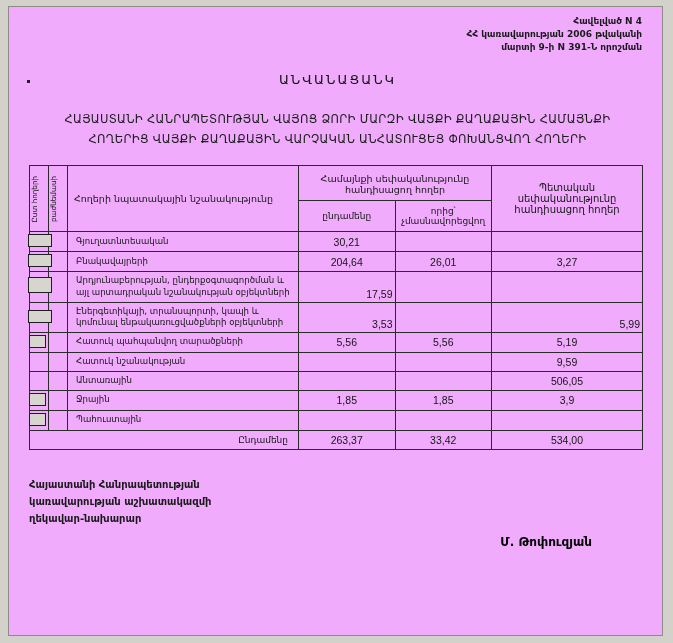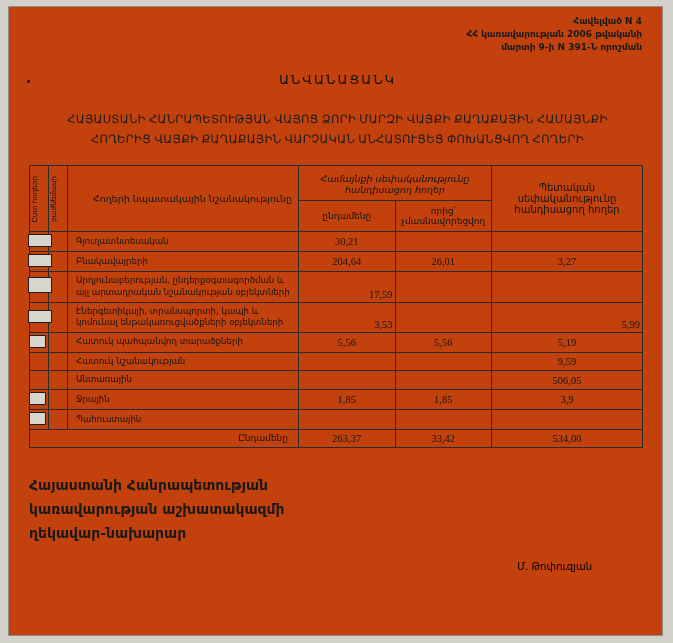--- a/index.html
+++ b/index.html
@@ -16,21 +16,21 @@
     height: 643px;
     background: #d2d2cb;
     overflow: hidden;
   }
   .sheet {
     position: absolute;
     left: 8px;
     top: 6px;
     width: 655px;
     height: 630px;
-    background: #c2410c;
+    background: #f0abfc;
     border: 1px solid #8d8d86;
     box-sizing: border-box;
   }
   .inner {
     position: absolute;
     left: 20px;
     top: 8px;
     width: 617px;
   }
 
@@ -62,21 +62,20 @@
     background: #222;
   }
 
   .subtitle {
     margin-top: 22px;
     text-align: center;
     font-size: 11.5px;
     line-height: 1.75;
     color: #1c1c1c;
     letter-spacing: .3px;
-    font-family: Liberation Serif, serif;
   }
 
   
   table.main {
     margin-top: 16px;
     border-collapse: collapse;
     width: 614px;
     table-layout: fixed;
     background: transparent;
   }
@@ -96,29 +95,28 @@
     line-height: 1.15;
     text-align: center;
     white-space: nowrap;
     padding: 3px 1px;
     font-weight: normal;
   }
   .th-name {
     width: 218px;
     font-size: 9.5px;
     font-weight: normal;
-    text-align: right;
+    text-align: left;
     padding: 2px 6px;
   }
   .th-group {
     font-size: 9.5px;
     font-weight: normal;
     text-align: center;
     padding: 4px 4px 2px;
-    font-style: italic;
   }
   .th-sub {
     font-size: 9px;
     font-weight: normal;
     text-align: center;
     padding: 3px 2px;
   }
   .th-state {
     width: 138px;
     font-size: 10px;
@@ -147,48 +145,48 @@
   td.name {
     font-size: 8.6px;
     line-height: 1.35;
     padding: 3px 5px 3px 8px;
     text-align: left;
   }
   td.num {
     font-size: 10.5px;
     text-align: center;
     padding: 3px 2px;
-    font-family: Liberation Serif, serif;
+    font-family: Liberation Sans, sans-serif;
   }
   .num.bottomed {
     vertical-align: bottom;
     padding-bottom: 2px;
     text-align: right;
   }
   td.total-label {
     font-size: 9px;
     text-align: right;
     padding: 3px 10px 3px 4px;
   }
 
   
   .footer {
     margin-top: 26px;
-    font-size: 14px;
+    font-size: 10px;
     font-weight: bold;
     line-height: 1.7;
     color: #1a1a1a;
   }
   .sign-row {
-    margin-top: 16px;
+    margin-top: 8px;
     display: flex;
     justify-content: flex-end;
     padding-right: 54px;
-    font-size: 10px;
-    font-weight: normal;
+    font-size: 12px;
+    font-weight: bold;
   }
 </style>
 </head>
 <body>
 
 <div class="page">
   <div class="sheet">
     <div class="tiny-dot"></div>
     <div class="inner">
 

